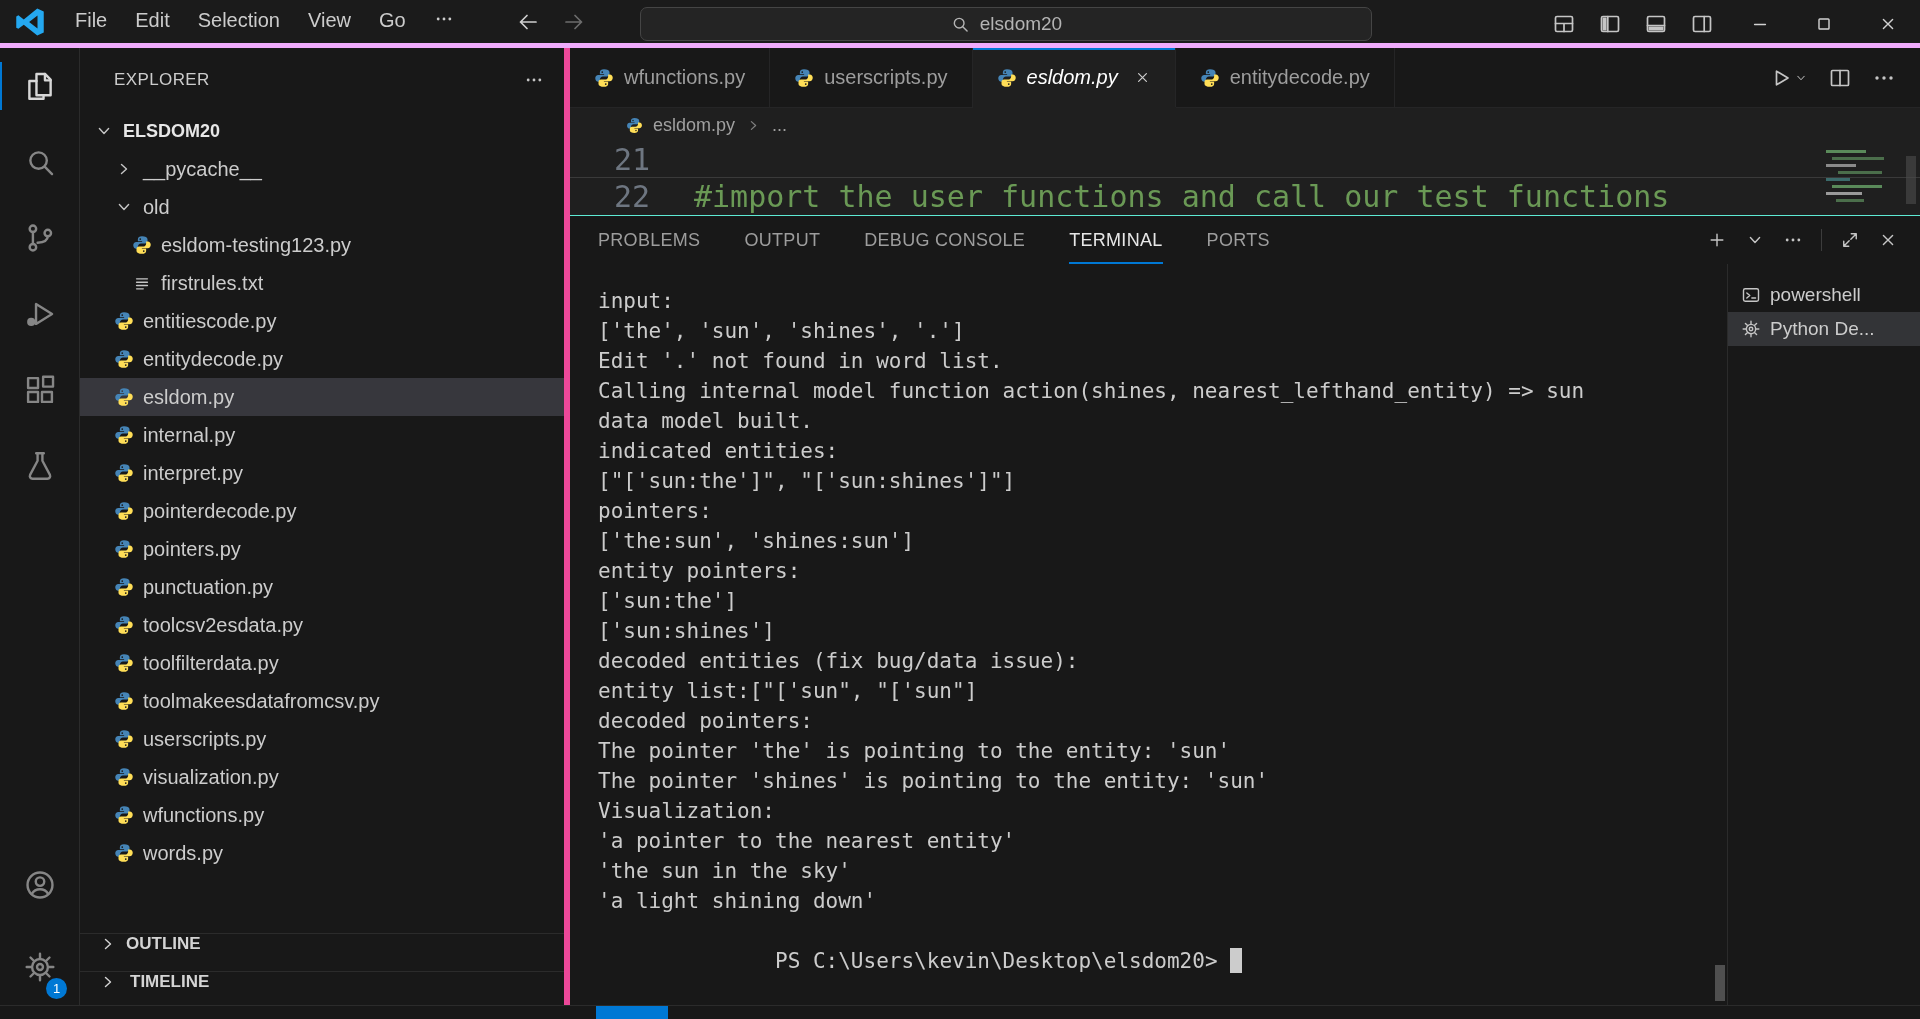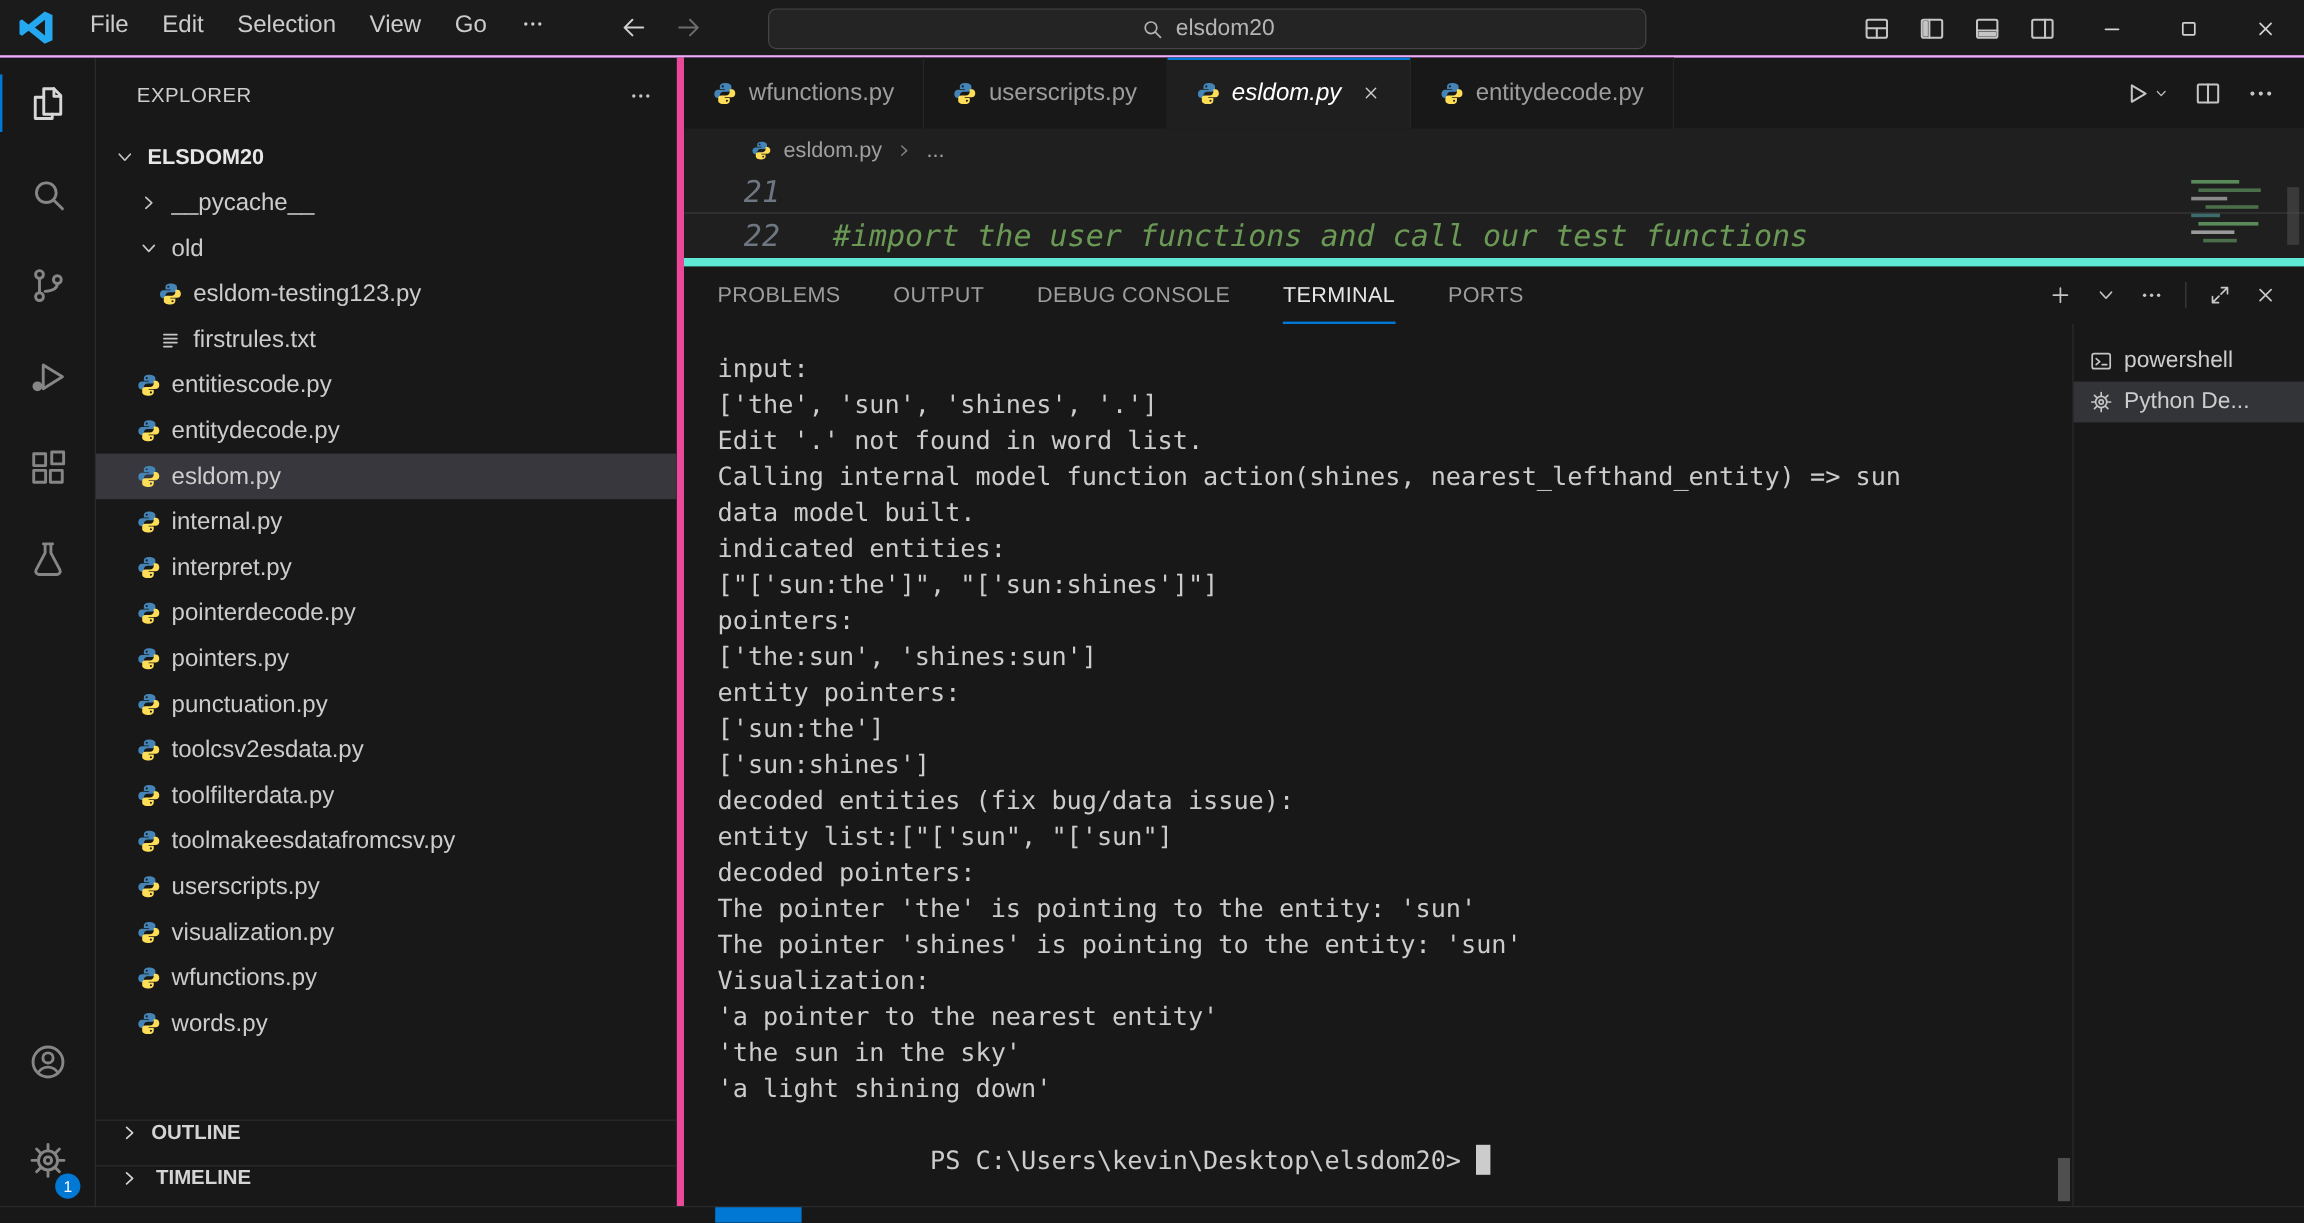--- a/index.html
+++ b/index.html
@@ -9,21 +9,21 @@
 
   .icon { display:inline-flex; width:22px; height:22px; flex:0 0 auto; }
   .icon svg { width:100%; height:100%; }
   .icon.lg { width:34px; height:34px; }
   .icon.md { width:24px; height:24px; }
   .icon.sm { width:20px; height:20px; }
   .icon.xs { width:17px; height:17px; }
 
   
   .titlebar { flex:0 0 48px; position:relative; display:flex; align-items:center;
-              background:#1b1b1b; border-bottom:2px solid #f0abfc; }
+              background:#1b1b1b; border-bottom:5px solid #f0abfc; }
   .logo { width:30px; height:30px; margin:0 16px 0 15px; }
   .menus { display:flex; font-size:20px; }
   .menu-item { padding:6px 14px; border-radius:6px; white-space:nowrap; }
   .nav-arrows { display:flex; gap:22px; margin-left:48px; color:#cfcfcf; }
   .nav-arrows .disabled { color:#6d6d6d; }
   .cmd-center { position:absolute; left:640px; top:7px; width:732px; height:34px;
                 background:#242424; border:1px solid #454545; border-radius:7px;
                 display:flex; align-items:center; justify-content:center; gap:10px;
                 color:#b4b4b4; font-size:19px; }
   .tb-actions { position:absolute; right:206px; top:0; height:48px; display:flex; align-items:center; gap:22px; color:#c5c5c5; }
@@ -71,32 +71,32 @@
   .tab-close { color:#cccccc; margin-left:6px; }
   .tab-actions { margin-left:auto; display:flex; align-items:center; gap:20px; padding-right:24px; color:#c5c5c5; }
   .run-group { display:flex; align-items:center; gap:2px; }
   .run-group .icon.xs { width:14px; height:14px; }
 
   .breadcrumbs { flex:0 0 34px; display:flex; align-items:center; gap:10px; padding-left:56px;
                  color:#a0a0a0; font-size:18px; background:#1f1f1f; }
   .breadcrumbs .icon { color:#808080; }
 
   .code-area { position:relative; flex:1; min-height:0; overflow:hidden; background:#1f1f1f;
-               font-family:"DejaVu Sans Mono", monospace; font-size:25px;font-style:italic; }
+               font-family:"DejaVu Sans Mono", monospace; font-size:30px; }
   .code-line { height:36px; display:flex; align-items:center; }
   .code-line.sticky { border-bottom:1px solid #3a3a3a; }
   .lineno { width:80px; text-align:right; color:#6e7681; }
   .codetext { margin-left:44px; white-space:pre; }
   .codetext.comment { color:#6a9955; }
   .minimap { position:absolute; right:28px; top:2px; width:70px; height:70px; }
   .minimap div { position:absolute; height:3px; }
   .code-scroll { position:absolute; right:4px; top:14px; width:10px; height:48px; background:#4a4a4a; opacity:.65; }
 
   
-  .panel { flex:0 0 790px; display:flex; flex-direction:column; background:#181818; border-top:7px solid #5eead4; }
+  .panel { flex:0 0 790px; display:flex; flex-direction:column; background:#181818; border-top:1px solid #5eead4; }
   .panel-header { flex:0 0 48px; display:flex; align-items:center; padding:0 22px 0 28px; }
   .panel-tabs { display:flex; gap:44px; height:48px; }
   .panel-tab { display:flex; align-items:center; font-size:18px; letter-spacing:.3px; color:#9d9d9d;
                border-bottom:2px solid transparent; padding-top:2px; }
   .panel-tab.active { color:#e7e7e7; border-bottom-color:#0078d4; }
   .panel-actions { margin-left:auto; display:flex; align-items:center; gap:18px; color:#c5c5c5; }
   .panel-actions .sep { width:1px; height:22px; background:#3c3c3c; }
   .panel-body { flex:1; min-height:0; display:flex; }
   .terminal { flex:1; min-width:0; padding:22px 0 0 28px; overflow:hidden;
               font-family:"DejaVu Sans Mono", monospace; font-size:21px; line-height:30px; color:#cccccc; }

